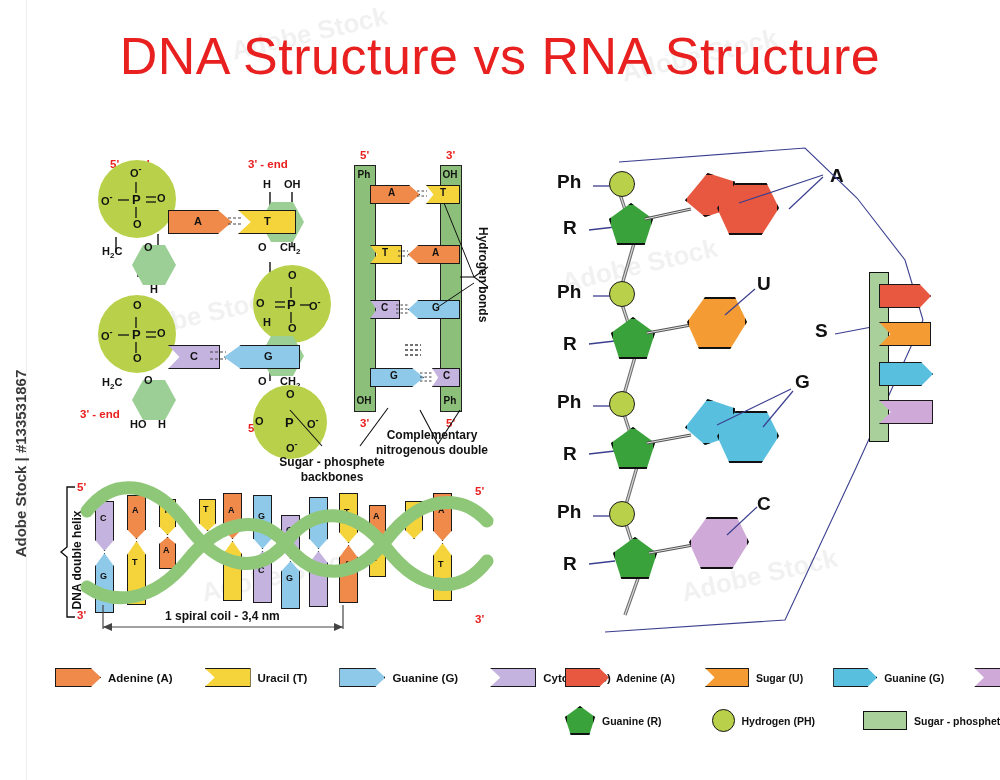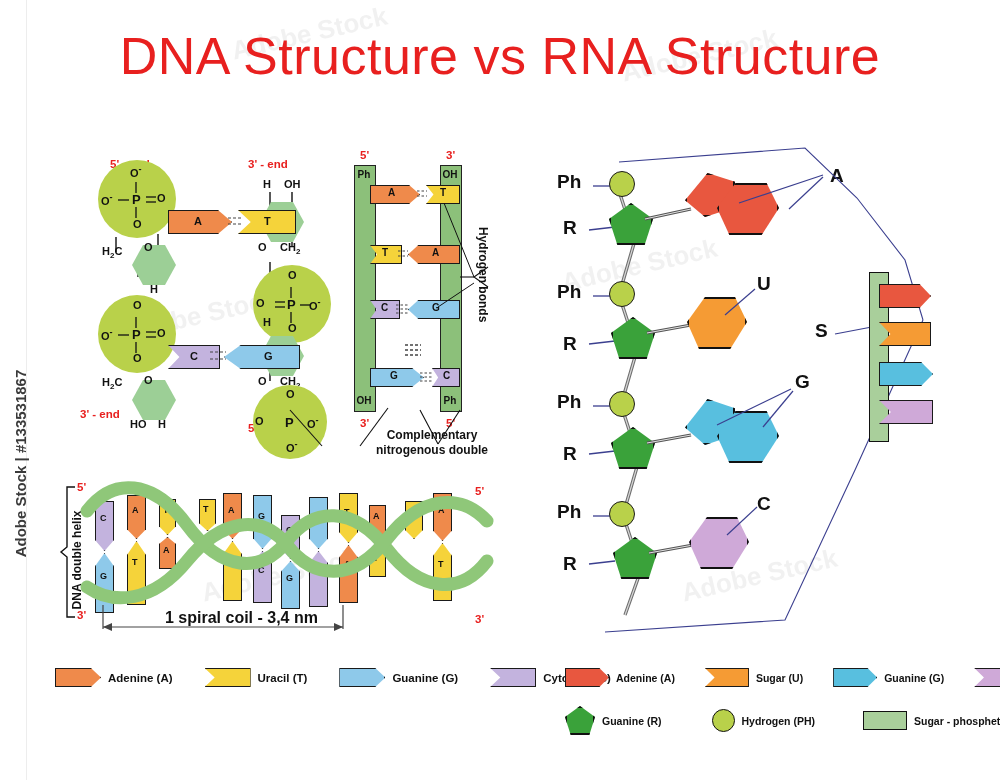--- a/index.html
+++ b/index.html
@@ -311,20 +311,24 @@
       <line x1="88" y1="8" x2="60" y2="46"></line>
       <line x1="138" y1="44" x2="120" y2="10"></line>
       <line x1="138" y1="44" x2="160" y2="10"></line>
       <line x1="22" y1="46" x2="-10" y2="10"></line>
     </g>
   </svg>
   <div class="abs callout" style="left:372px;top:428px;width:120px;">
     <div>Complementary</div>
     <div>nitrogenous double</div>
   </div>
+  <div class="abs callout" style="left:272px;top:455px;width:120px;text-align:center;">
+    <div>Sugar - phosphete</div>
+    <div>backbones</div>
+  </div>
 
   <div class="abs" style="left:55px;top:475px;width:455px;height:170px;">
 
     <svg class="abs" style="left:0;top:10px;" width="24" height="135">
       <g stroke="#111" stroke-width="1.4" fill="none">
         <path d="M20 2 L12 2 L12 62 L6 67 L12 72 L12 132 L20 132"></path>
       </g>
     </svg>
     <div class="abs lbl" style="left:-38px;top:78px;width:120px;font-size:12px;transform:rotate(-90deg);text-align:center;">DNA double helix</div>
 
@@ -425,21 +429,21 @@
 
     <svg class="abs" style="left:40px;top:128px;" width="280" height="34">
       <g stroke="#444" stroke-width="1.2" fill="none">
         <line x1="8" y1="2" x2="8" y2="26"></line>
         <line x1="248" y1="2" x2="248" y2="26"></line>
         <line x1="8" y1="24" x2="248" y2="24"></line>
       </g>
       <polygon points="8,24 17,20 17,28" fill="#444"></polygon>
       <polygon points="248,24 239,20 239,28" fill="#444"></polygon>
     </svg>
-    <div class="abs lbl" style="left:110px;top:134px;font-size:16px;">1 spiral coil - 3,4 nm</div>
+    <div class="abs lbl" style="left:110px;top:134px;font-size:12px;">1 spiral coil - 3,4 nm</div>
   </div>
 
   <div class="abs legend-row" style="left:55px;top:668px;">
     <div class="legend-item">
       <div class="arrow-right shape-box" style="width:44px;height:17px;background:#ef8a4b;"></div>
       <span class="legend-text">Adenine (A)</span>
     </div>
     <div class="legend-item" style="margin-left:14px;">
       <div class="arrow-notch shape-box" style="width:44px;height:17px;background:#f5d33a;"></div>
       <span class="legend-text">Uracil (T)</span>

